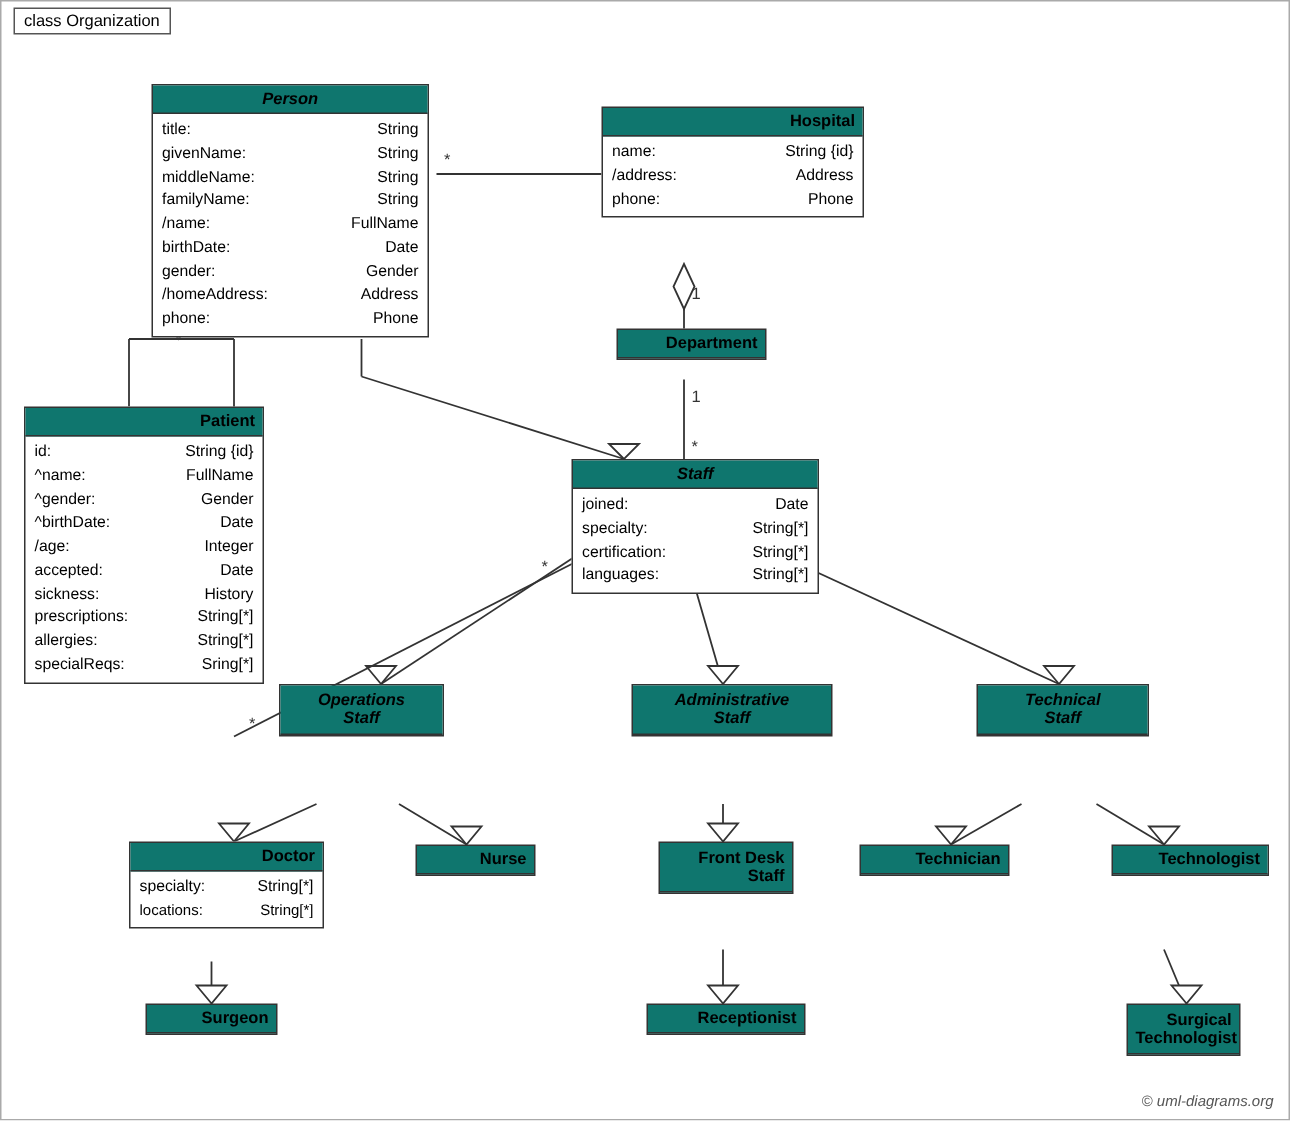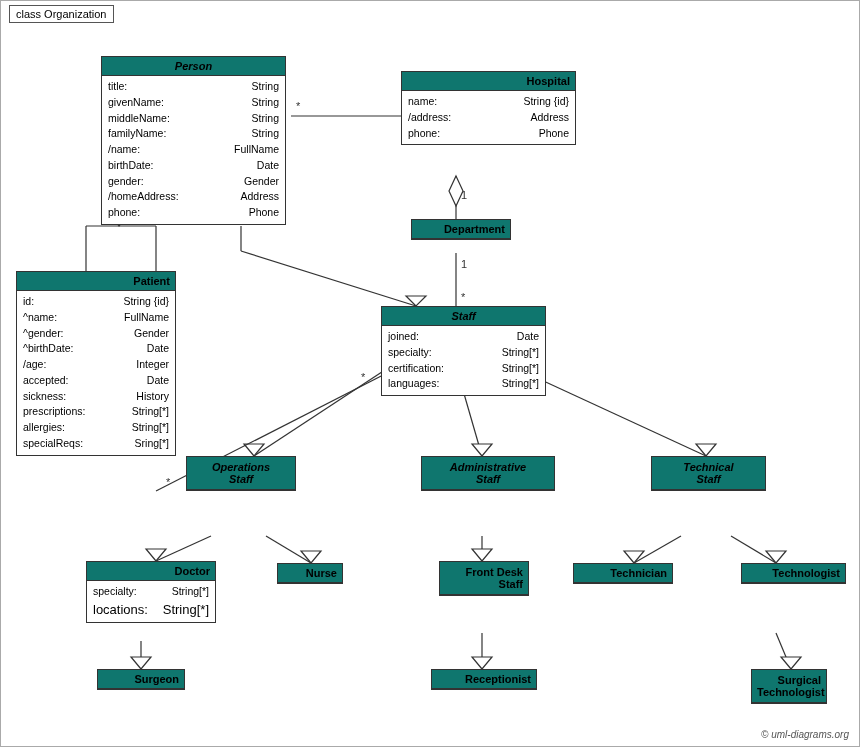--- a/index.html
+++ b/index.html
@@ -292,28 +292,28 @@
     <div class="box-title" style="font-style:italic; padding: 4px 5px;">Technical<br>Staff</div>
   </div>
 
   <div class="uml-box" style="left:85px; top:560px; width:130px;">
     <div class="box-title normal-weight">Doctor</div>
     <div class="box-attrs">
       <div class="attr-row" style="font-size:10.5px;">
           <span class="attr-name">specialty:</span>
           <span class="attr-type">String[*]</span>
         </div>
-      <div class="attr-row" style="font-size:13px;">
+      <div class="attr-row" style="font-size:10px;">
           <span class="attr-name">locations:</span>
           <span class="attr-type">String[*]</span>
         </div>
     </div>
   </div>
 
-  <div class="uml-box" style="left:276px; top:562px; width:66px; text-align:center;">
+  <div class="uml-box" style="left:276px; top:562px; width:80px; text-align:center;">
     <div class="box-title normal-weight">Nurse</div>
   </div>
 
   <div class="uml-box" style="left:438px; top:560px; width:90px; text-align:center;">
     <div class="box-title normal-weight" style="padding: 4px 5px;">Front Desk<br>Staff</div>
   </div>
 
   <div class="uml-box" style="left:572px; top:562px; width:100px; text-align:center;">
     <div class="box-title normal-weight">Technician</div>
   </div>

